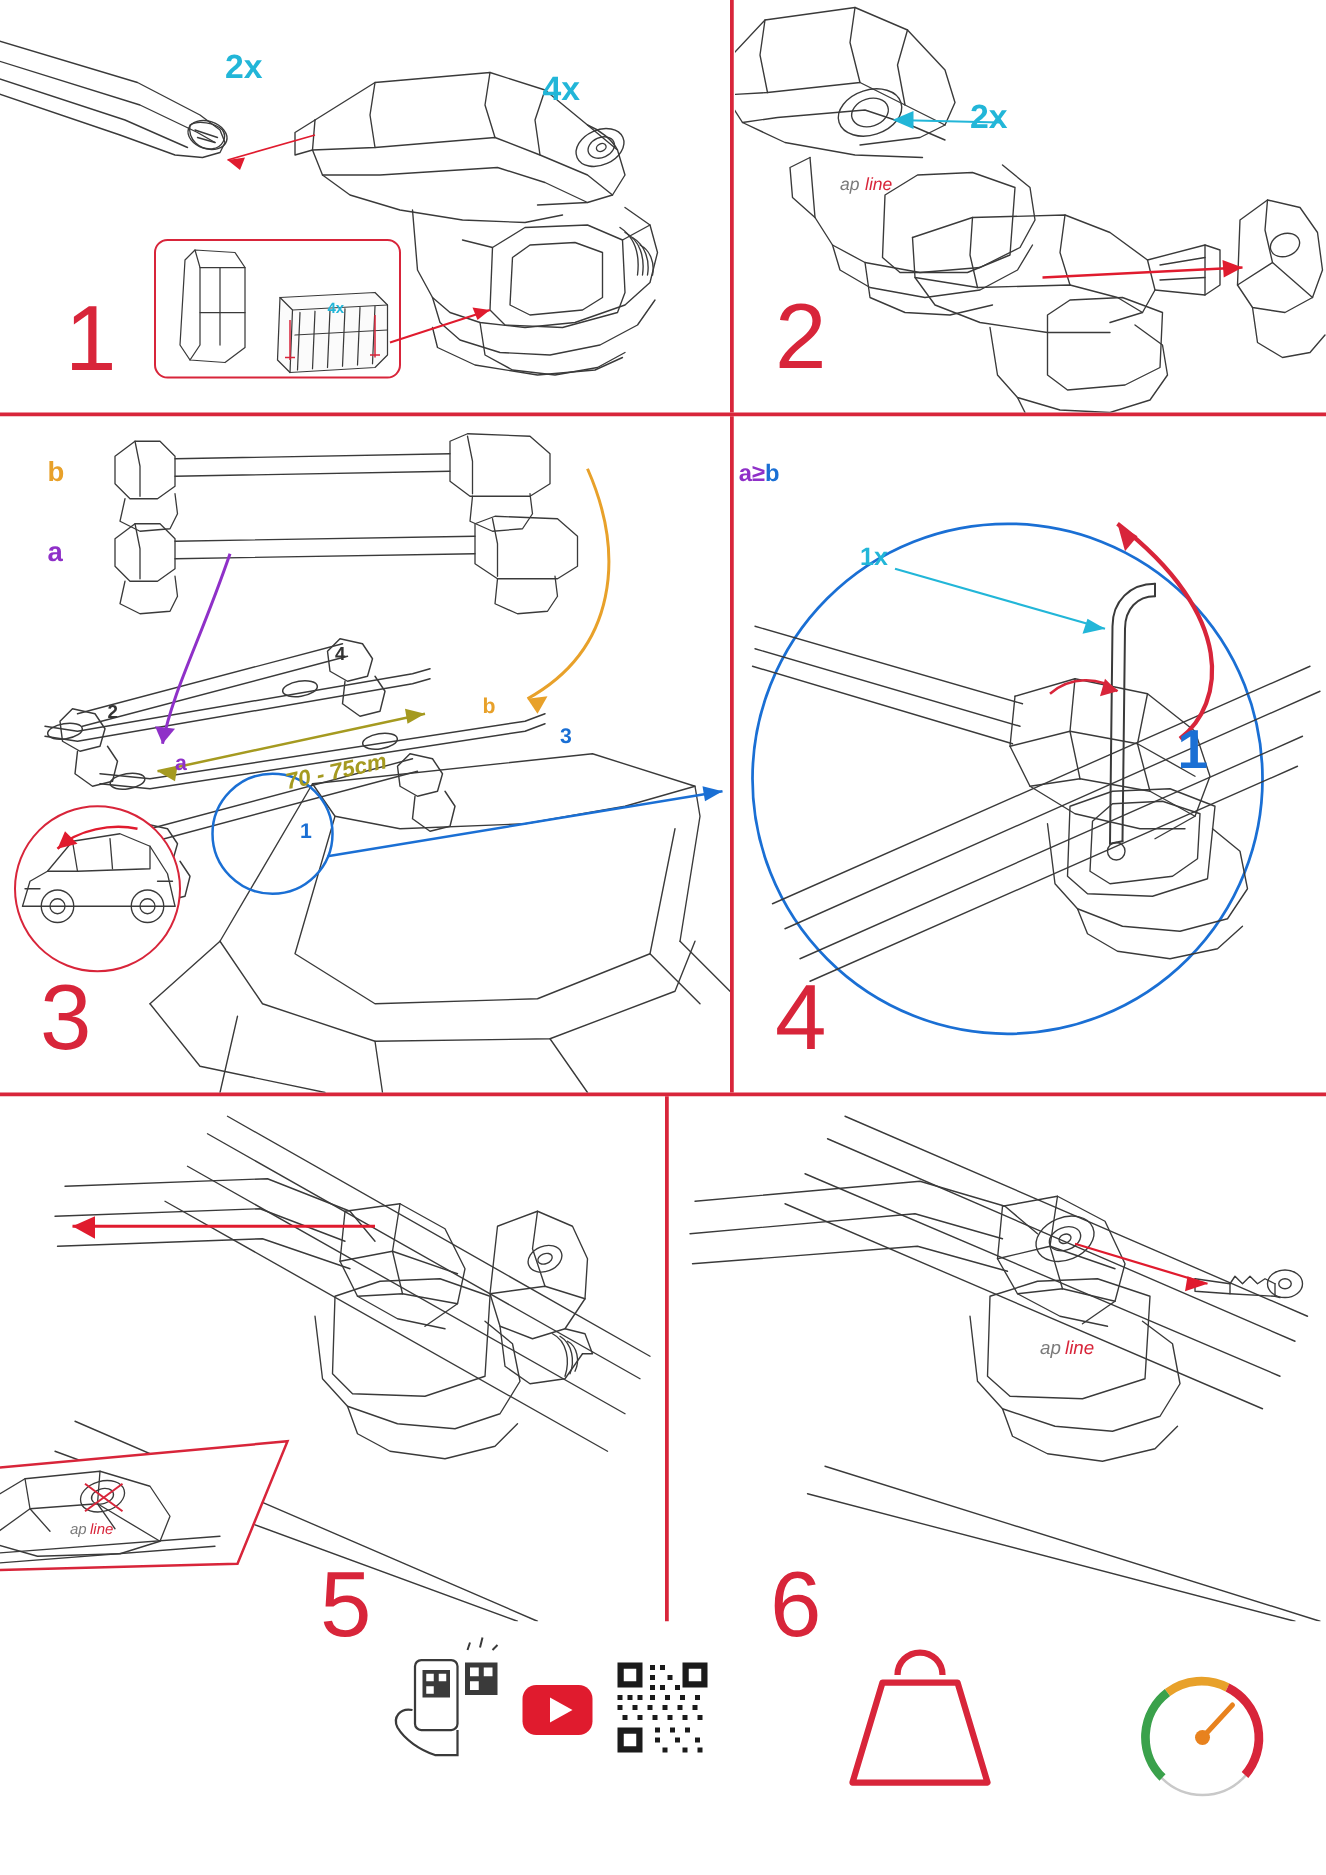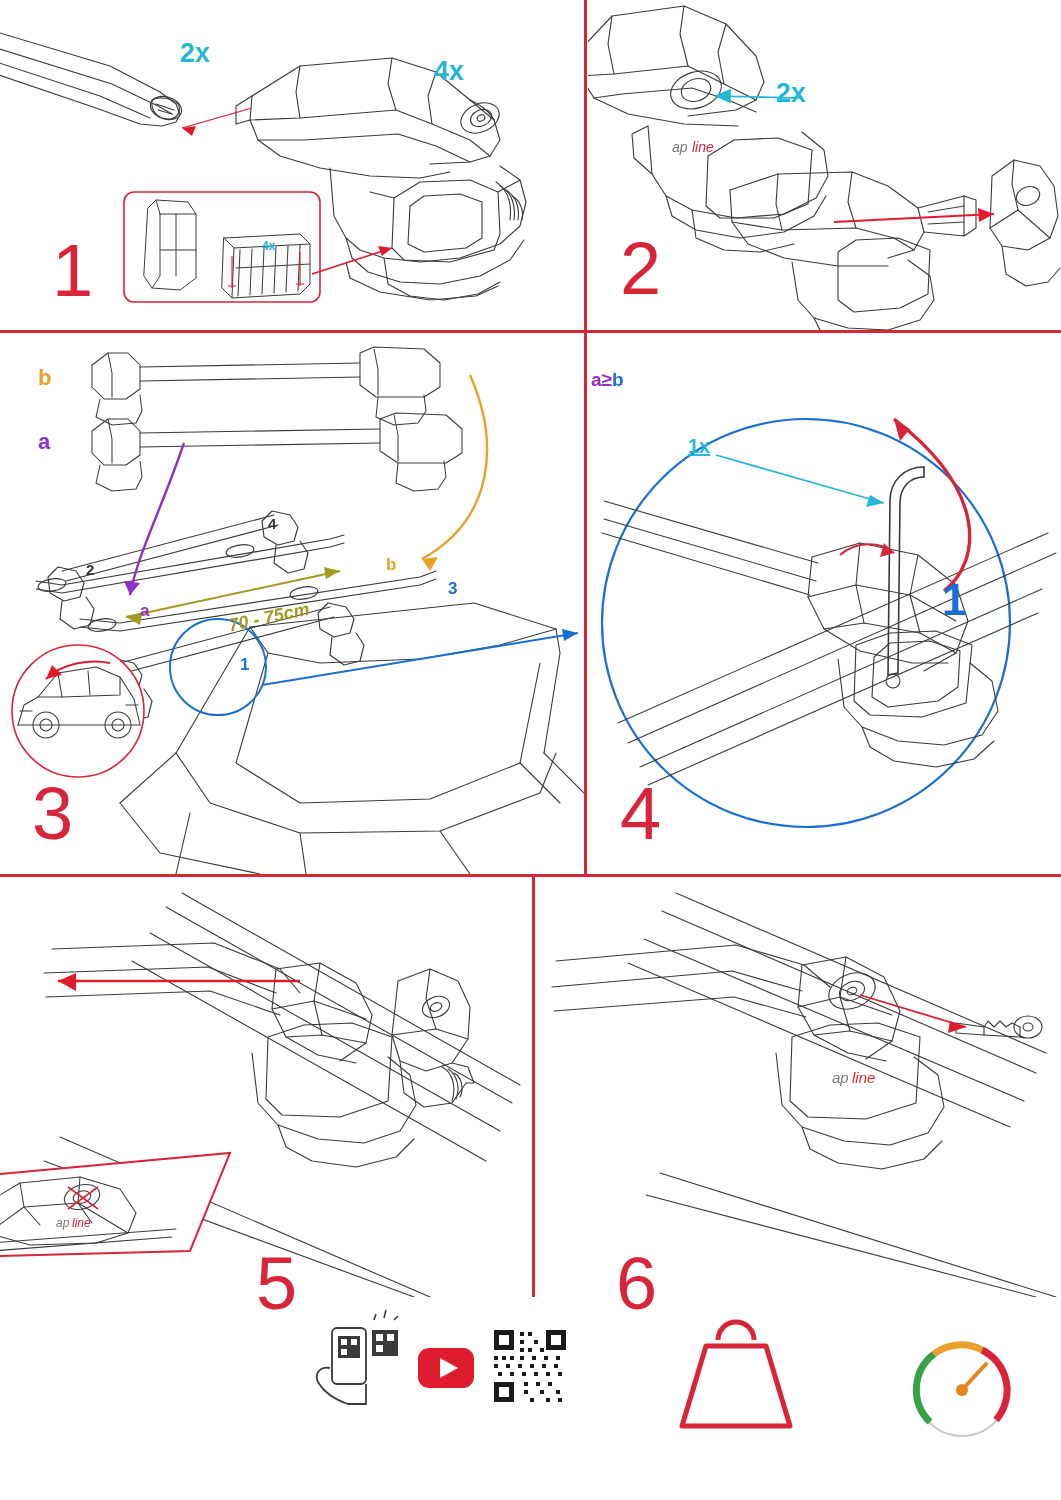--- a/index.html
+++ b/index.html
@@ -424,21 +424,21 @@
       </g>
 
       <g>
         <path d="M356 258 C392 230 402 160 306 86" stroke="#d8253a" stroke-width="3.4" fill="none"></path>
         <path d="M306 86 L322 96 L312 108 Z" fill="#d8253a"></path>
       </g>
     </svg>
     <div class="ab" style="left:-20px;top:36px;margin-left:23px;">
       <span style="color:#8f30c8;">a</span><span style="color:#8f30c8;">≥</span><span style="color:#1a6fd4;">b</span>
     </div>
-    <div class="qty small" style="left:100px;top:102px;text-decoration:underline;">1x</div>
+    <div class="qty small" style="left:100px;top:102px;">1x</div>
     <div class="big1" style="left:354px;top:242px;">1</div>
     <div class="step-num" style="left:32px;top:444px;">4</div>
   </div>
 
   <div class="panel" style="left:0;top:877px;width:532px;height:420px;">
     <svg width="532" height="420" viewBox="0 0 532 420">
       <g fill="none" stroke="#3a3a3a" stroke-width="1.1" stroke-linejoin="round" stroke-linecap="round">
 
         <path d="M182 16 L520 208"></path>
         <path d="M166 30 L512 226"></path>

